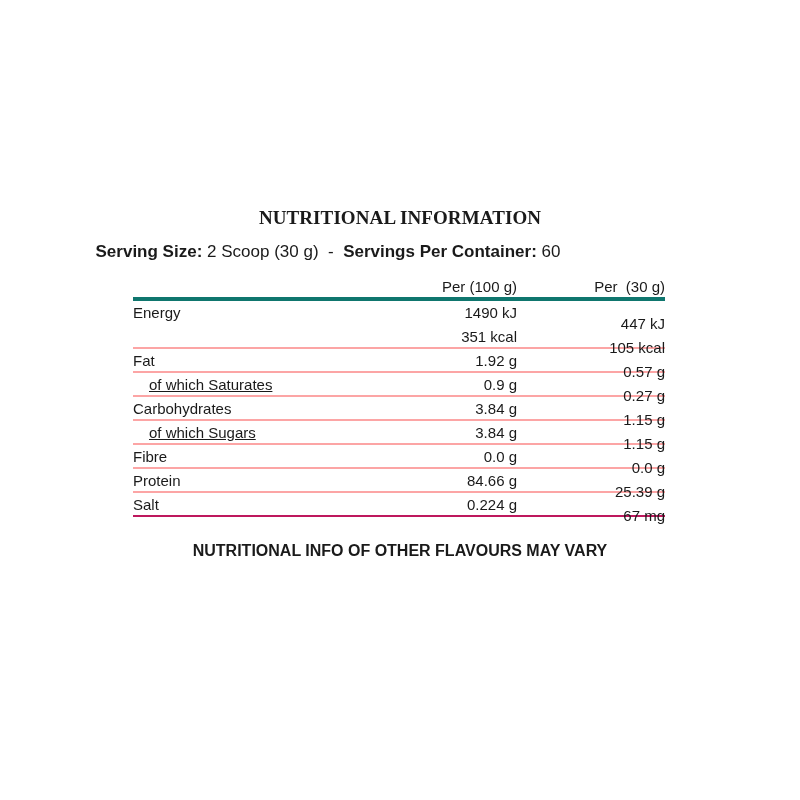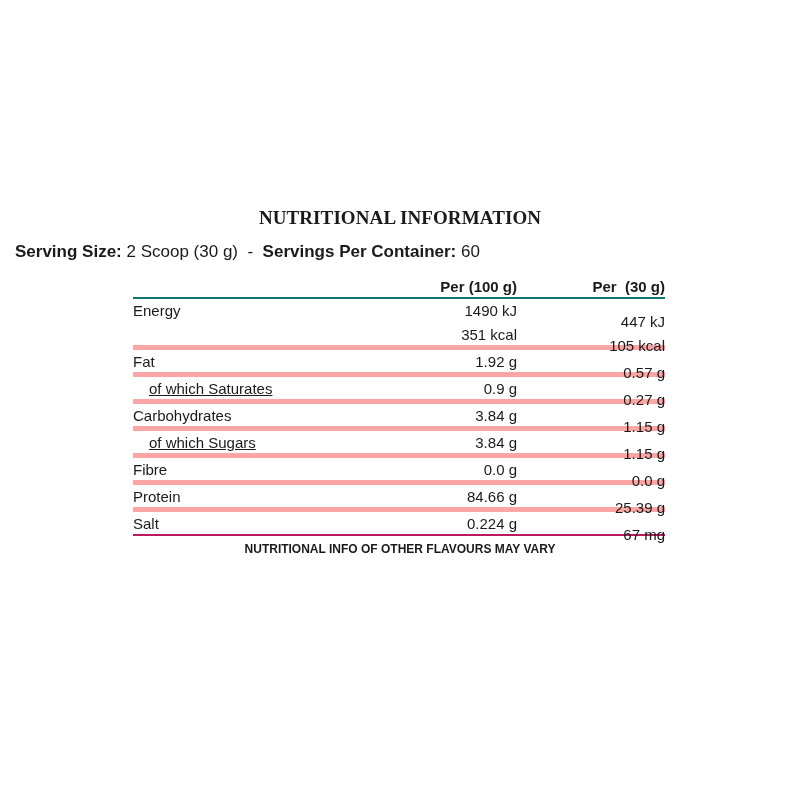--- a/index.html
+++ b/index.html
@@ -1,30 +1,30 @@
 <!DOCTYPE html>
 <html><head>
   <meta charset="utf-8">
   <style>
     html, body { margin: 0; padding: 0; background: #ffffff; }
     body { width: 800px; height: 800px; position: relative; font-family: "Liberation Sans", sans-serif; color: #1a1a1a; }
     .title { position: absolute; top: 207px; left: 0; width: 800px; text-align: center; font-weight: bold; font-size: 19px; letter-spacing: 0.1px; font-family: Liberation Serif, serif; }
-    .serving { position: absolute; top: 242px; left: 0; width: 656px; font-size: 17px; margin-left: 15px; }
+    .serving { position: absolute; top: 242px; left: 0; width: 656px; text-align: center; font-size: 17px; }
     .serving b { font-weight: bold; }
     .table { position: absolute; top: 276px; left: 133px; width: 532px; font-size: 15px; }
-    .hdr { height: 21px; position: relative; font-weight: bold; border-bottom: 2px solid #0f766e; }
-    .row { height: 22px; position: relative; border-bottom: 5px solid #fca5a5; }
+    .hdr { height: 21px; position: relative; font-weight: normal; border-bottom: 4px solid #0f766e; }
+    .row { height: 22px; position: relative; border-bottom: 2px solid #fca5a5; }
     .row.noline { border-bottom: none; height: 24px; }
     .row.last { border-bottom: 2px solid #be185d; }
     .c-label { position: absolute; left: 0; top: 3px; }
     .c-label.indent { left: 16px; text-decoration: underline; }
     .c-a { position: absolute; right: 148px; top: 3px; text-align: right; }
     .c-b { position: absolute; right: 0; top: 14px; text-align: right; }
     .hdr .c-a, .hdr .c-b { top: 2px; }
-    .footer { position: absolute; top: 542px; left: 0; width: 800px; text-align: center; font-weight: bold; font-size: 12px; }
+    .footer { position: absolute; top: 542px; left: 0; width: 800px; text-align: center; font-weight: bold; font-size: 16px; }
   </style>
 </head>
 <body>
 
 <div class="title">NUTRITIONAL INFORMATION</div>
 
 <div class="serving">
   <b>Serving Size:</b>
   <span>2 Scoop (30 g)</span>
   &nbsp;<span>-</span>&nbsp;

